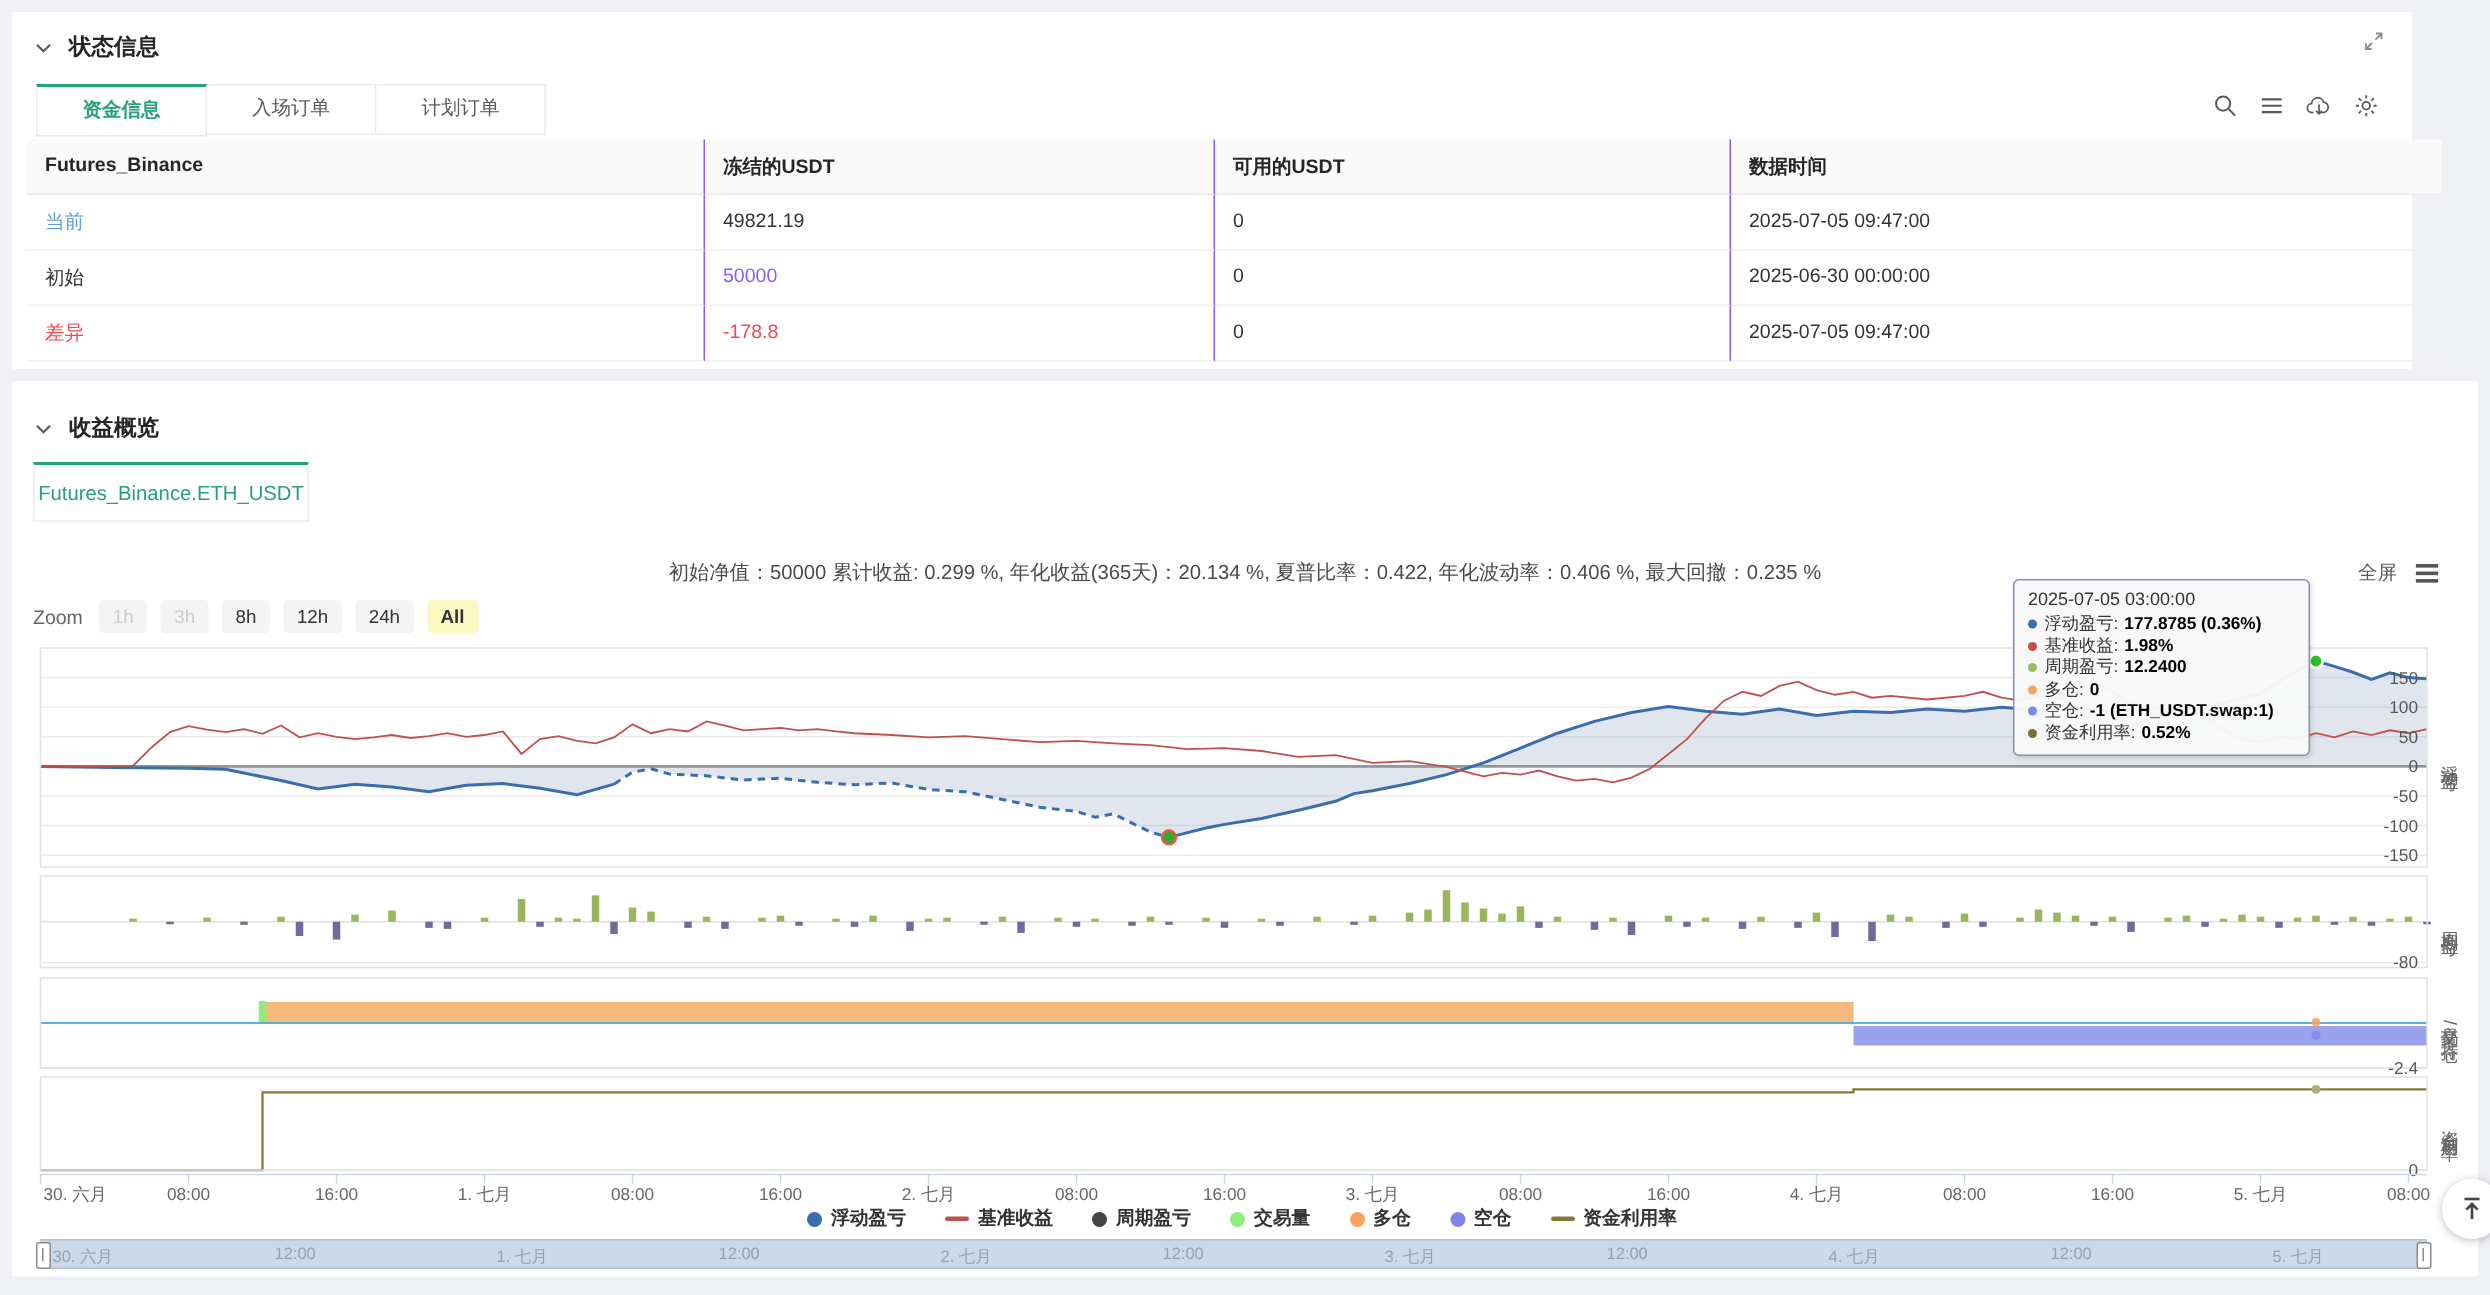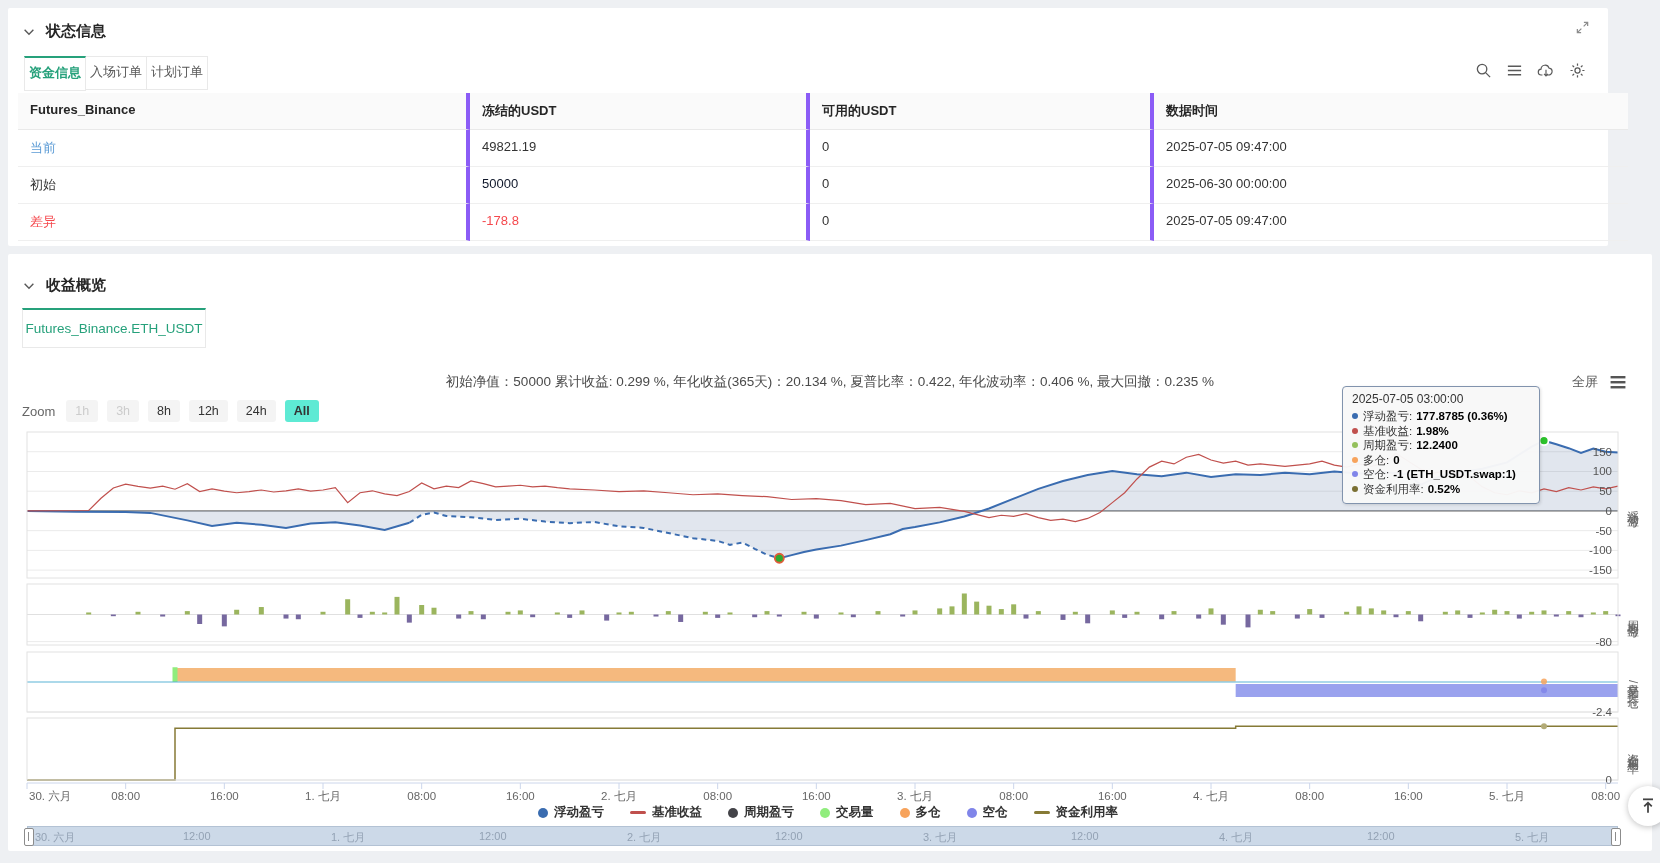--- a/index.html
+++ b/index.html
@@ -7,45 +7,45 @@
         font-family:"Liberation Sans","DejaVu Sans",sans-serif;color:#333;}
   .card{position:absolute;background:#fff;border-radius:2px;}
   #card1{left:8px;top:8px;width:1600px;height:238px;}
   #card2{left:8px;top:254px;width:1644px;height:597px;}
   .sec-head{position:absolute;display:flex;align-items:center;gap:10px;}
   .sec-title{font-size:15px;font-weight:bold;color:#262626;}
   .chev{display:inline-flex;width:14px;height:14px;}
   .corner-icon{position:absolute;display:inline-flex;cursor:pointer;}
   
   .tabs1{position:absolute;left:16px;top:48px;display:flex;}
-  .tab1{height:32px;line-height:30px;padding:0 4px;font-size:13px;color:#595959;background:#fff;
+  .tab1{height:32px;line-height:30px;padding:0 30px;font-size:13px;color:#595959;background:#fff;
         border:1px solid #e9e9e9;border-left:none;cursor:pointer;}
   .tab1:first-child{border-left:1px solid #e9e9e9;}
   .tab1.active{color:#26a17b;font-weight:bold;border-top:2px solid #26a17b;line-height:29px;}
   .icons1{position:absolute;top:54px;right:22px;display:flex;gap:14px;align-items:center;}
   .icons1 span{display:inline-flex;cursor:pointer;}
   
   .tbl{position:absolute;left:10px;top:85px;width:1610px;display:grid;
        grid-template-columns:452px 340px 344px 474px;font-size:13px;}
-  .tbl .c{padding:9px 12px;border-bottom:1px solid #efefef;border-right:4px solid #8b5cf6;color:#333;
+  .tbl .c{padding:9px 12px;border-bottom:1px solid #efefef;border-right:1px solid #8b5cf6;color:#333;
           white-space:nowrap;overflow:hidden;}
   .tbl .c:nth-child(4n){border-right:none;}
   .tbl .hd{background:#fafafa;font-weight:bold;color:#262626;border-bottom:1px solid #e9e9e9;}
   
   .tab2{position:absolute;left:14px;top:54px;width:182px;height:37px;background:#fff;
         border:1px solid #e9e9e9;border-top:2px solid #26a17b;display:flex;align-items:center;
         justify-content:center;font-size:13.5px;color:#26a17b;cursor:pointer;}
   .stats{position:absolute;left:0;top:119px;width:1644px;text-align:center;font-size:13.5px;color:#4a4a4a;}
   .chart-tools{position:absolute;right:26px;top:119px;display:flex;align-items:center;gap:12px;}
   .fullscreen-lbl{font-size:13px;color:#595959;cursor:pointer;margin-left:16px;}
   .zoom-row{position:absolute;left:14px;top:146px;display:flex;align-items:center;gap:9px;}
   .zoom-lbl{font-size:13px;color:#666;margin-right:2px;}
   .zbtn{font-size:12.5px;padding:4px 9px;border-radius:3px;background:#f4f4f4;color:#333;cursor:pointer;}
   .zbtn.disabled{color:#ccc;}
-  .zbtn.active{background:#5eead4;font-weight:bold;}
+  .zbtn.active{background:#fef9c3;font-weight:bold;}
   
   #chart-svg{position:absolute;left:0;top:160px;}
   .ptitle{position:absolute;left:1616px;writing-mode:vertical-rl;text-align:center;font-size:12px;
           color:#666;letter-spacing:2px;}
   .ylab{font-size:11.5px;fill:#555;text-anchor:end;font-family:"Liberation Sans","DejaVu Sans",sans-serif;}
   .xlab{font-size:11.5px;fill:#666;text-anchor:middle;font-family:"Liberation Sans","DejaVu Sans",sans-serif;}
   
   .tooltip{position:absolute;left:1334px;top:132px;width:178px;background:rgba(248,248,248,0.97);
            border:1px solid #8193ad;border-radius:4px;padding:5px 9px 7px;z-index:20;
            box-shadow:1px 1px 3px rgba(0,0,0,0.12);}
@@ -125,21 +125,21 @@
     <div class="tbl" id="fund-table">
         <div class="c hd">Futures_Binance</div>
         <div class="c hd">冻结的USDT</div>
         <div class="c hd">可用的USDT</div>
         <div class="c hd">数据时间</div>
         <div class="c" style="color: rgb(91, 155, 213); cursor: pointer;">当前</div>
         <div class="c" style="color: rgb(51, 51, 51);">49821.19</div>
         <div class="c" style="color: rgb(51, 51, 51);">0</div>
         <div class="c" style="color: rgb(51, 51, 51);">2025-07-05 09:47:00</div>
         <div class="c" style="color: rgb(51, 51, 51);">初始</div>
-        <div class="c" style="color: #0f172a;">50000</div>
+        <div class="c" style="color: #8b5cf6;">50000</div>
         <div class="c" style="color: rgb(51, 51, 51);">0</div>
         <div class="c" style="color: rgb(51, 51, 51);">2025-06-30 00:00:00</div>
         <div class="c" style="color: rgb(245, 72, 77);">差异</div>
         <div class="c" style="color: rgb(245, 72, 77);">-178.8</div>
         <div class="c" style="color: rgb(51, 51, 51);">0</div>
         <div class="c" style="color: rgb(51, 51, 51);">2025-07-05 09:47:00</div>
       </div>
   </section>
 
   <section class="card" id="card2">

